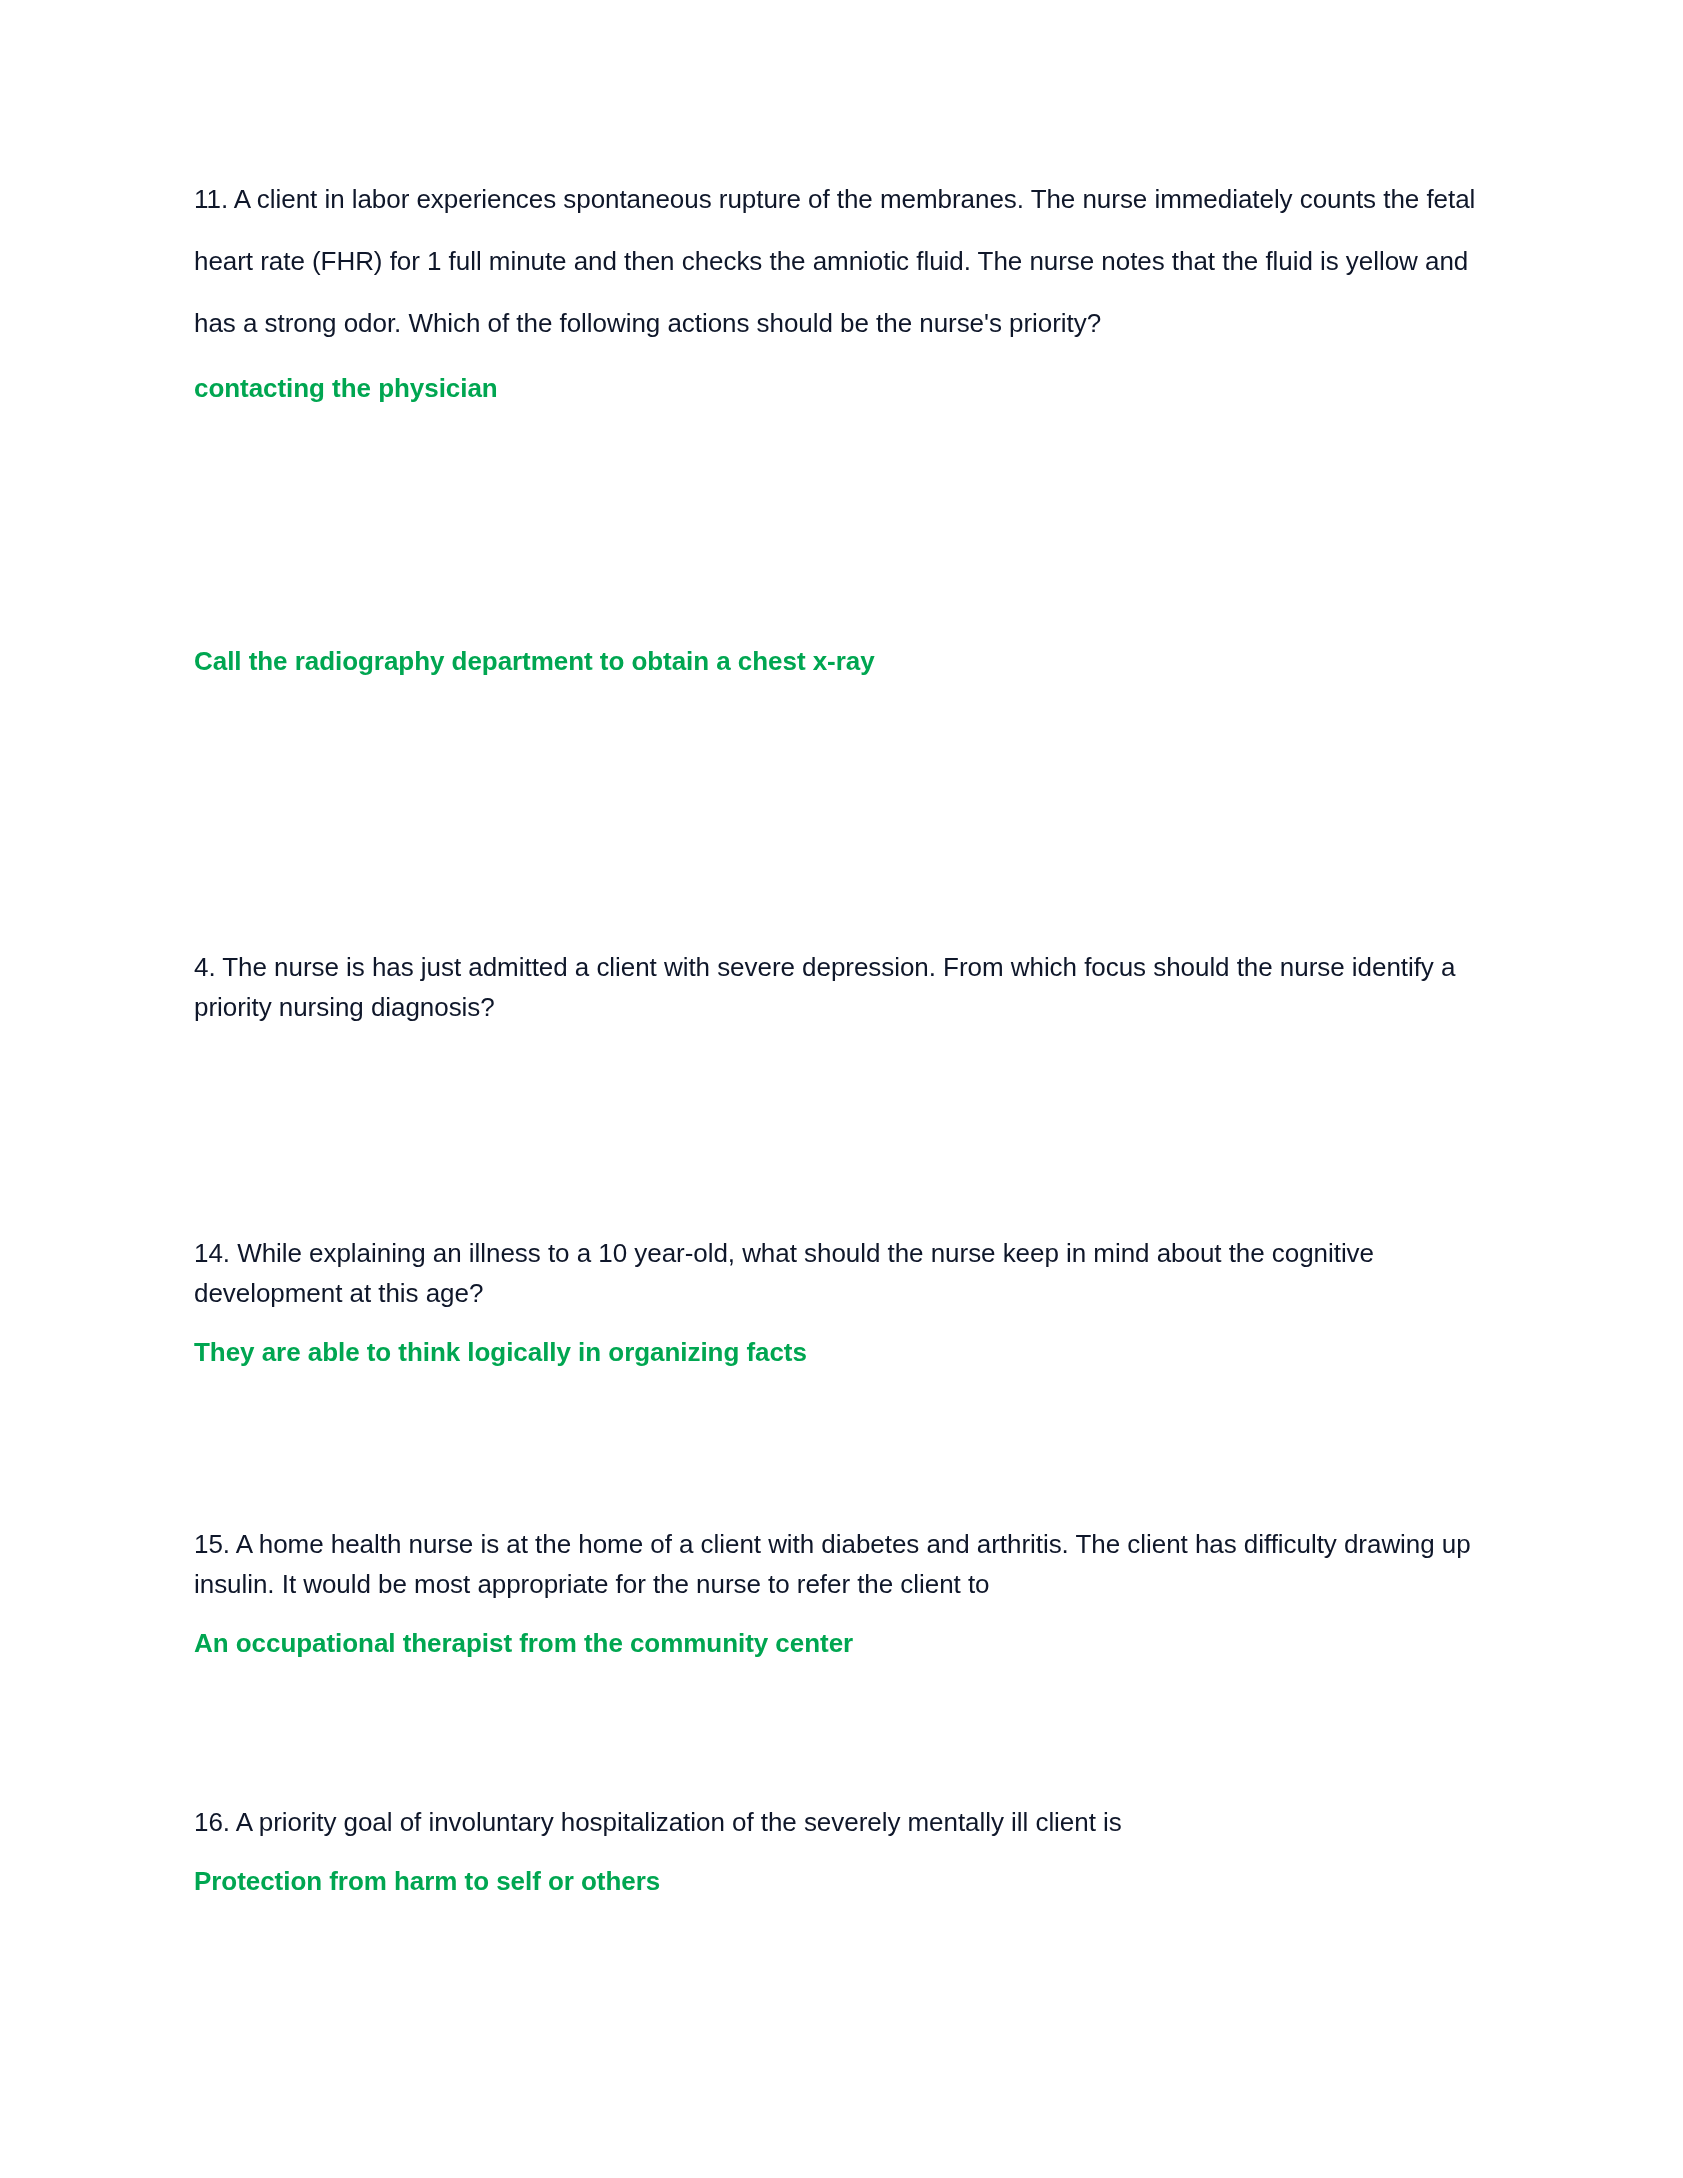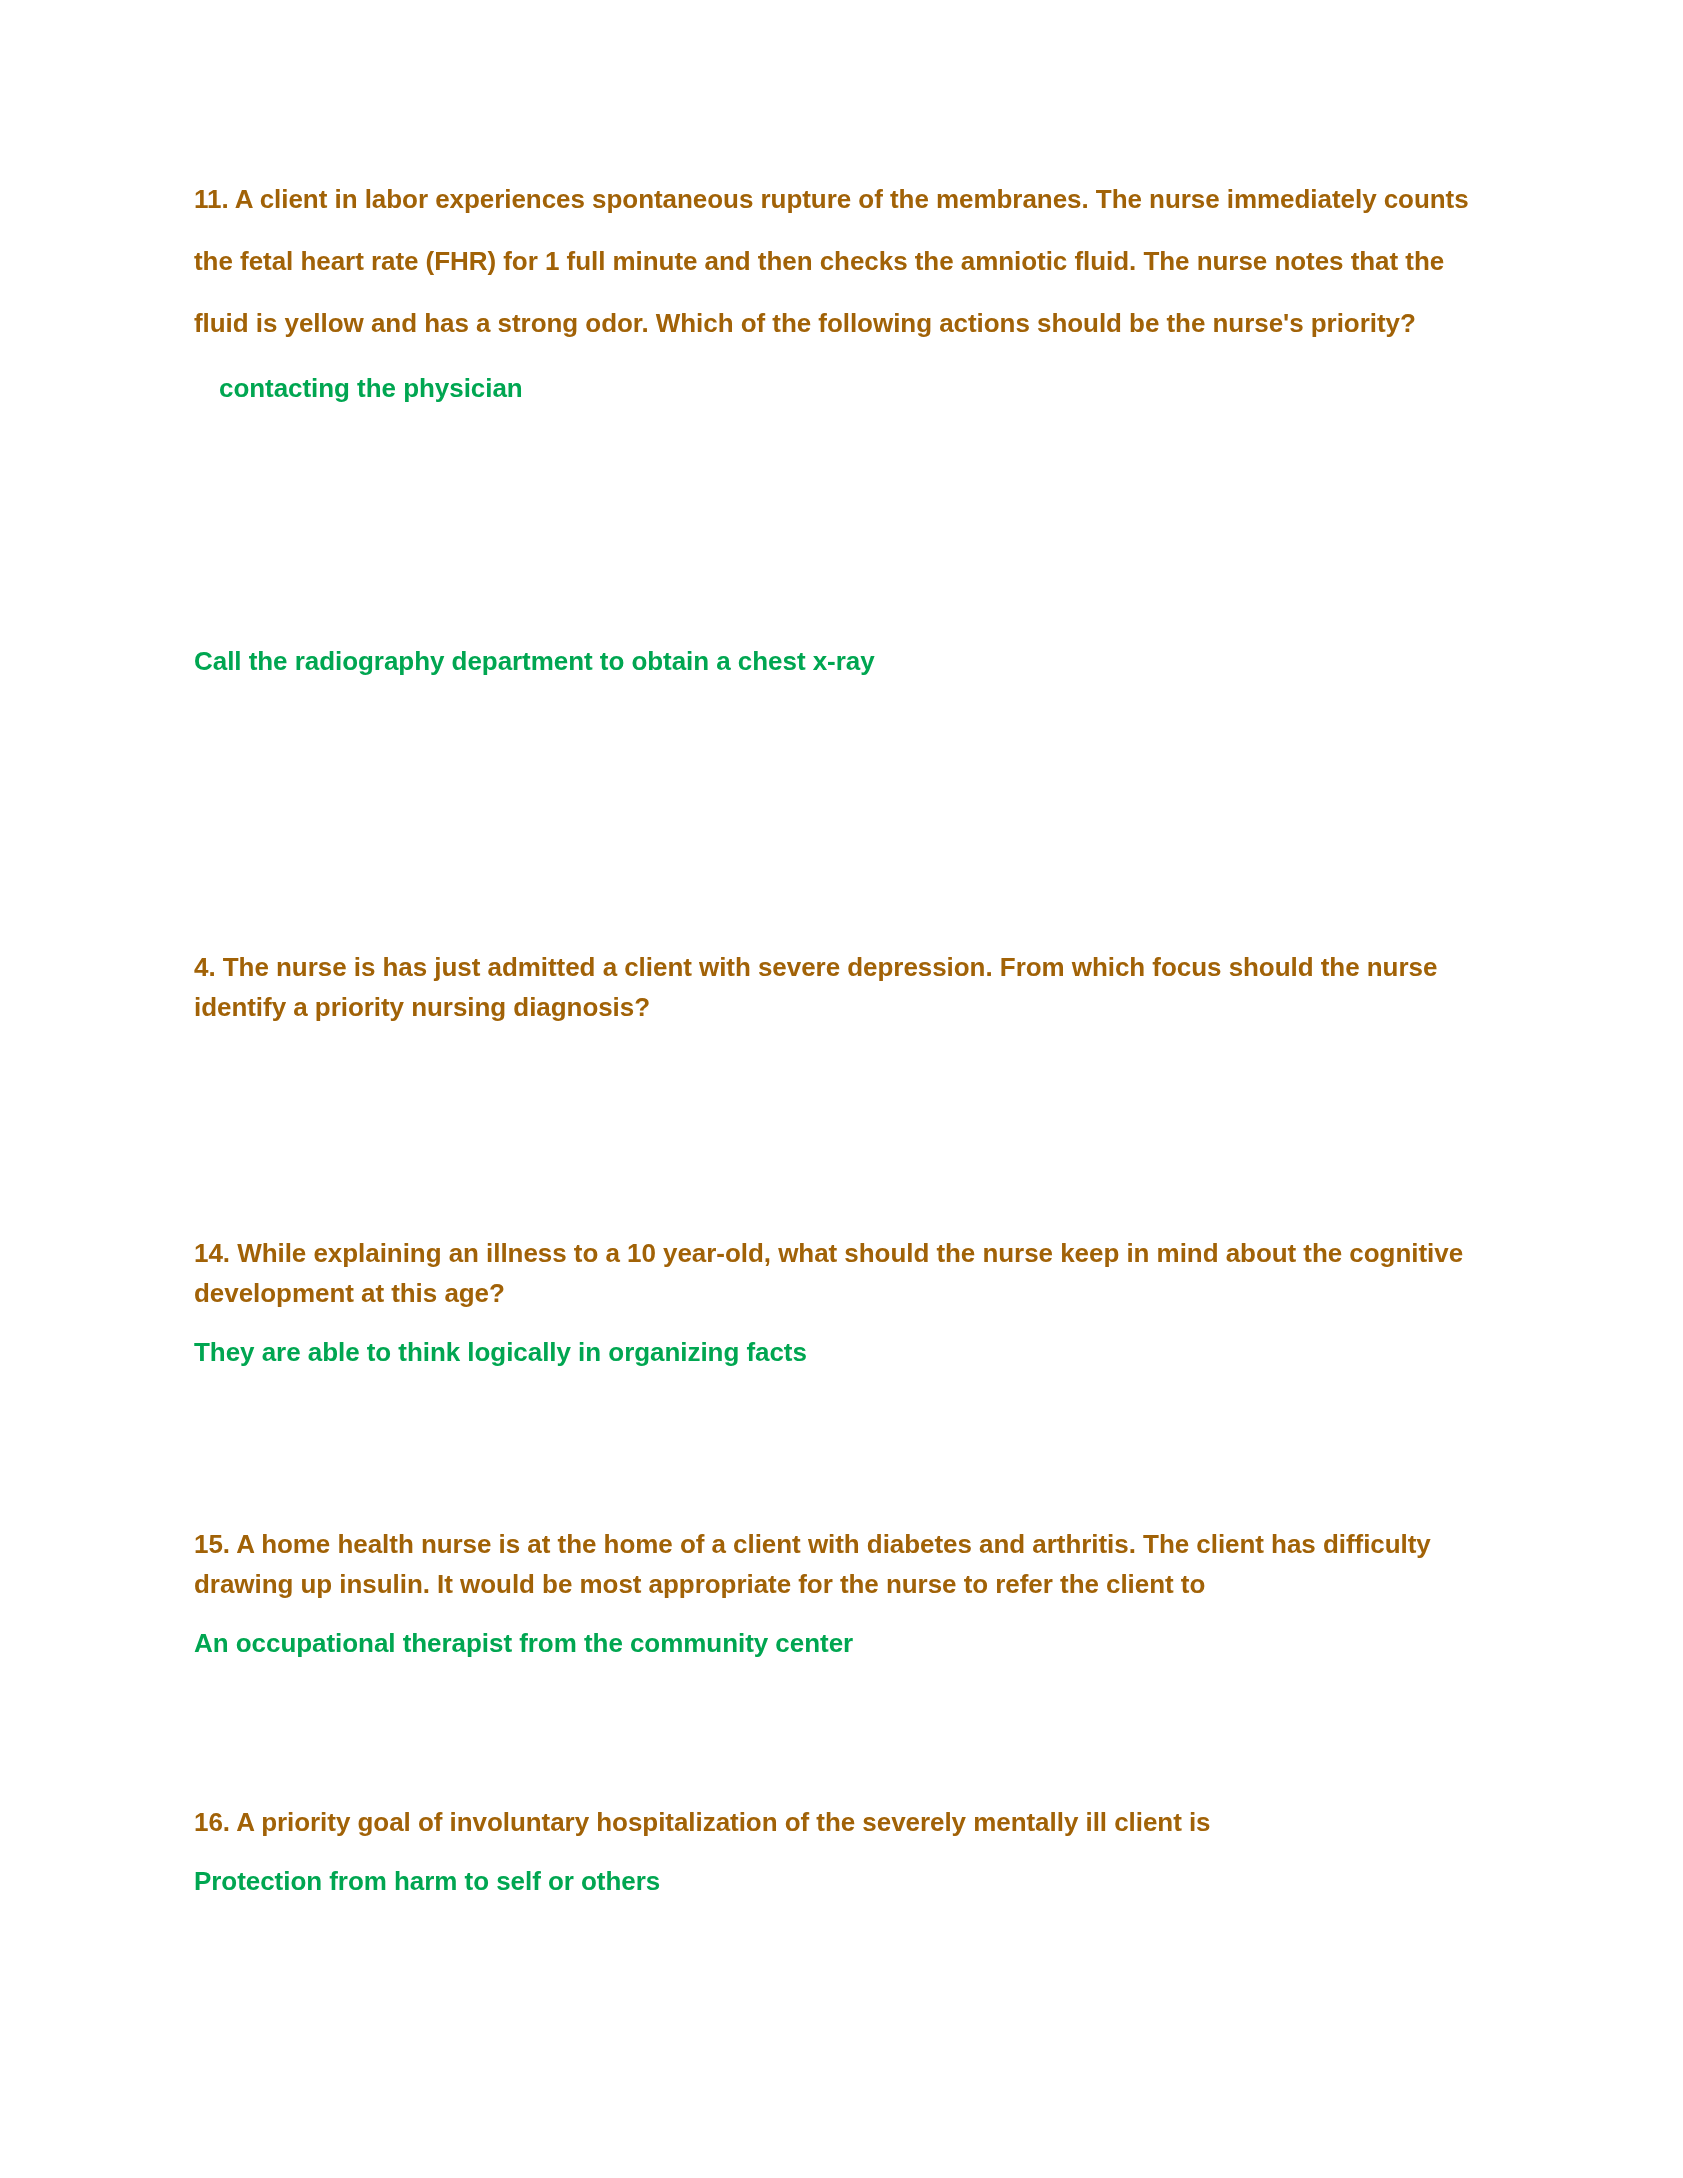--- a/index.html
+++ b/index.html
@@ -26,43 +26,42 @@
     top: 0;
     width: 1297px;
   }
   .qa-block {
     position: absolute;
     left: 0;
     width: 1297px;
   }
   .question {
     font-size: 26px;
-    color: #a16207;
-    font-weight: 700;
+    color: #0f172a;
+    font-weight: 400;
     margin: 0;
     text-align: left;
     letter-spacing: -0.05px;
   }
   .question.spaced {
     line-height: 62px;
   }
   .question.tight {
     line-height: 40px;
   }
   .answer {
     font-size: 26px;
     font-weight: 700;
     color: #00a651;
     margin: 0;
     line-height: 40px;
     letter-spacing: -0.05px;
   }
   .answer.after-spaced {
     margin-top: 14px;
-    margin-left: 25px;
   }
   .answer.after-tight {
     margin-top: 19px;
   }
 </style>
 </head>
 <body>
 
 <div class="page">
   <div class="content">

